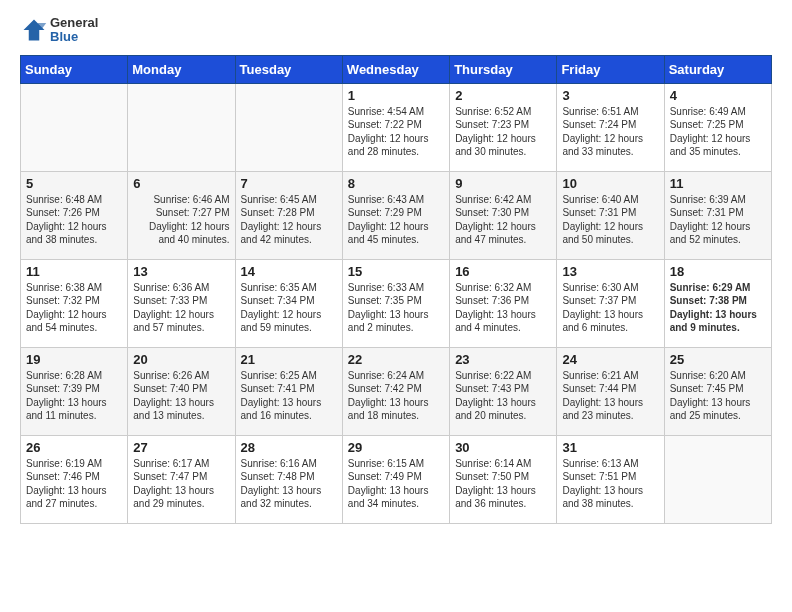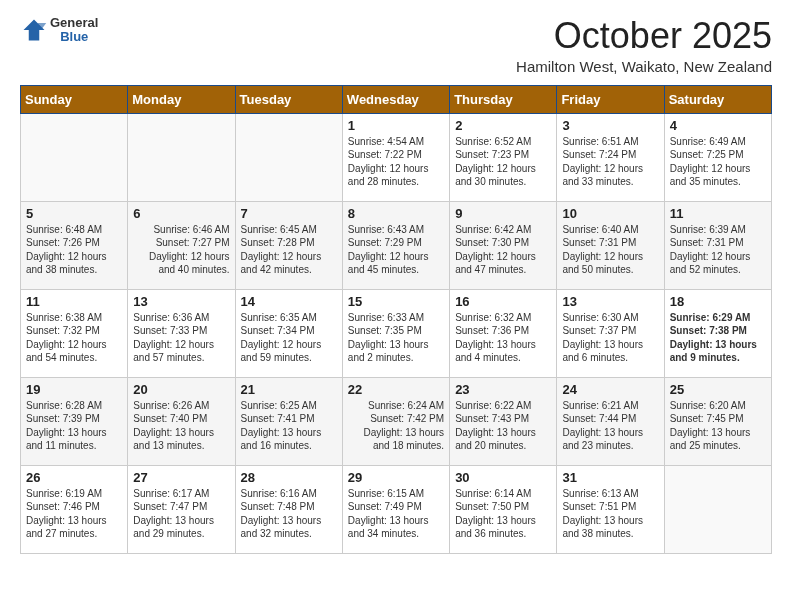--- a/index.html
+++ b/index.html
@@ -19,21 +19,20 @@
     .header {
       display: flex;
       justify-content: space-between;
       align-items: flex-start;
       margin-bottom: 10px;
     }
     .logo {
       display: flex;
       align-items: center;
       gap: 0;
-      text-align: center;
     }
     .logo-text {
       display: flex;
       flex-direction: column;
       font-size: 13px;
       font-weight: bold;
       line-height: 1.1;
     }
     .logo-general { color: #333; }
     .logo-blue { color: #2563a8; }
@@ -55,21 +54,21 @@
       font-size: 15px;
       color: #333;
       margin-top: 2px;
     }
     .calendar {
       width: 100%;
       border-collapse: collapse;
       table-layout: fixed;
     }
     .calendar th {
-      background: #a16207;
+      background: #1d4ed8;
       color: #fff;
       font-size: 13px;
       font-weight: bold;
       padding: 6px 4px;
       text-align: left;
       border: 1px solid #1a4a8a;
       margin-top: 28px;
     }
     .calendar td {
       border: 1px solid #ccc;
@@ -107,24 +106,20 @@
       <svg class="logo-icon" viewBox="0 0 32 32">
         <rect x="0" y="0" width="32" height="32" fill="none"></rect>
         <polygon points="16,4 28,16 22,16 22,28 10,28 10,16 4,16" fill="#2563a8"></polygon>
         <polygon points="20,8 30,8 24,16" fill="#2563a8" opacity="0.6"></polygon>
       </svg>
       <div class="logo-text">
         <span class="logo-general">General</span>
         <span class="logo-blue">Blue</span>
       </div>
     </div>
-    <div class="title-section">
-      <div class="month-title">October 2025</div>
-      <div class="location">Hamilton West, Waikato, New Zealand</div>
-    </div>
   </div>
 
   <table class="calendar">
     <thead>
       <tr>
       <th>Sunday</th>
           <th>Monday</th>
           <th>Tuesday</th>
           <th>Wednesday</th>
           <th>Thursday</th>
@@ -285,21 +280,21 @@
           </td>
           <td>
             <span class="day-number">21</span>
             <div class="day-info" style="white-space: pre-line;">Sunrise: 6:25 AM
 Sunset: 7:41 PM
 Daylight: 13 hours
 and 16 minutes.</div>
           </td>
           <td>
             <span class="day-number">22</span>
-            <div class="day-info" style="white-space: pre-line; text-align: right;">Sunrise: 6:24 AM
+            <div class="day-info" style="white-space: pre-line;">Sunrise: 6:24 AM
 Sunset: 7:42 PM
 Daylight: 13 hours
 and 18 minutes.</div>
           </td>
           <td>
             <span class="day-number">23</span>
             <div class="day-info" style="white-space: pre-line;">Sunrise: 6:22 AM
 Sunset: 7:43 PM
 Daylight: 13 hours
 and 20 minutes.</div>

